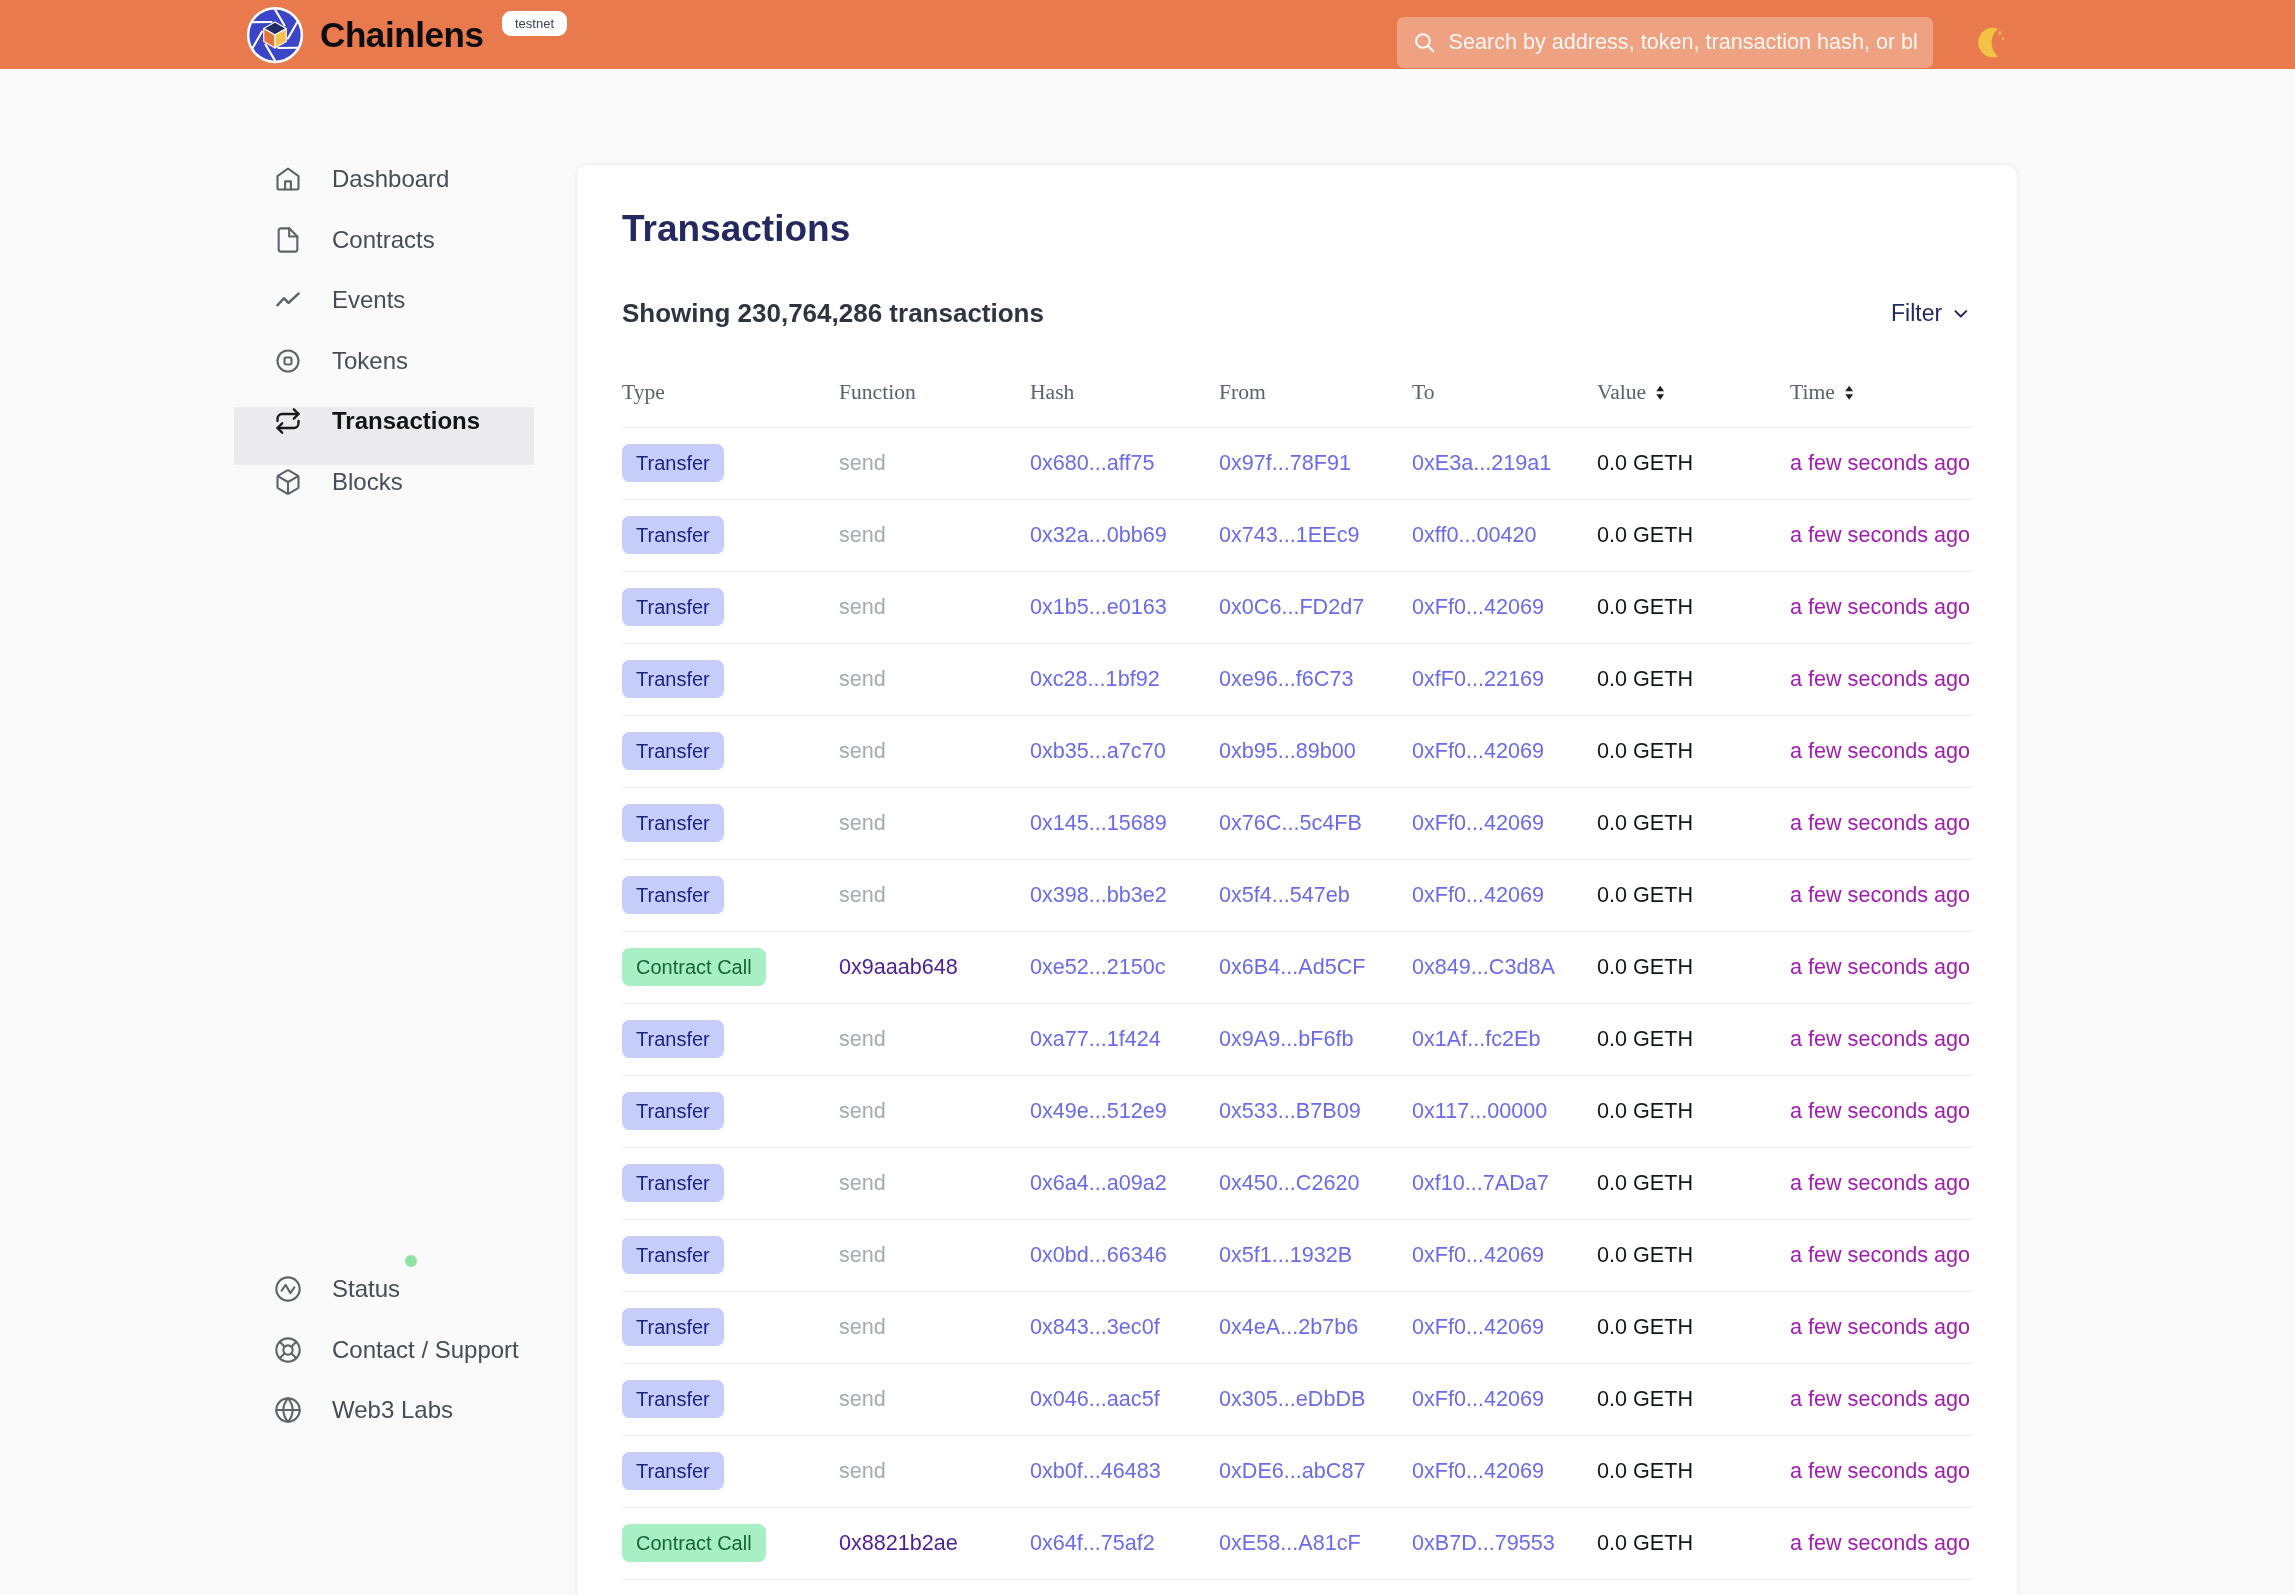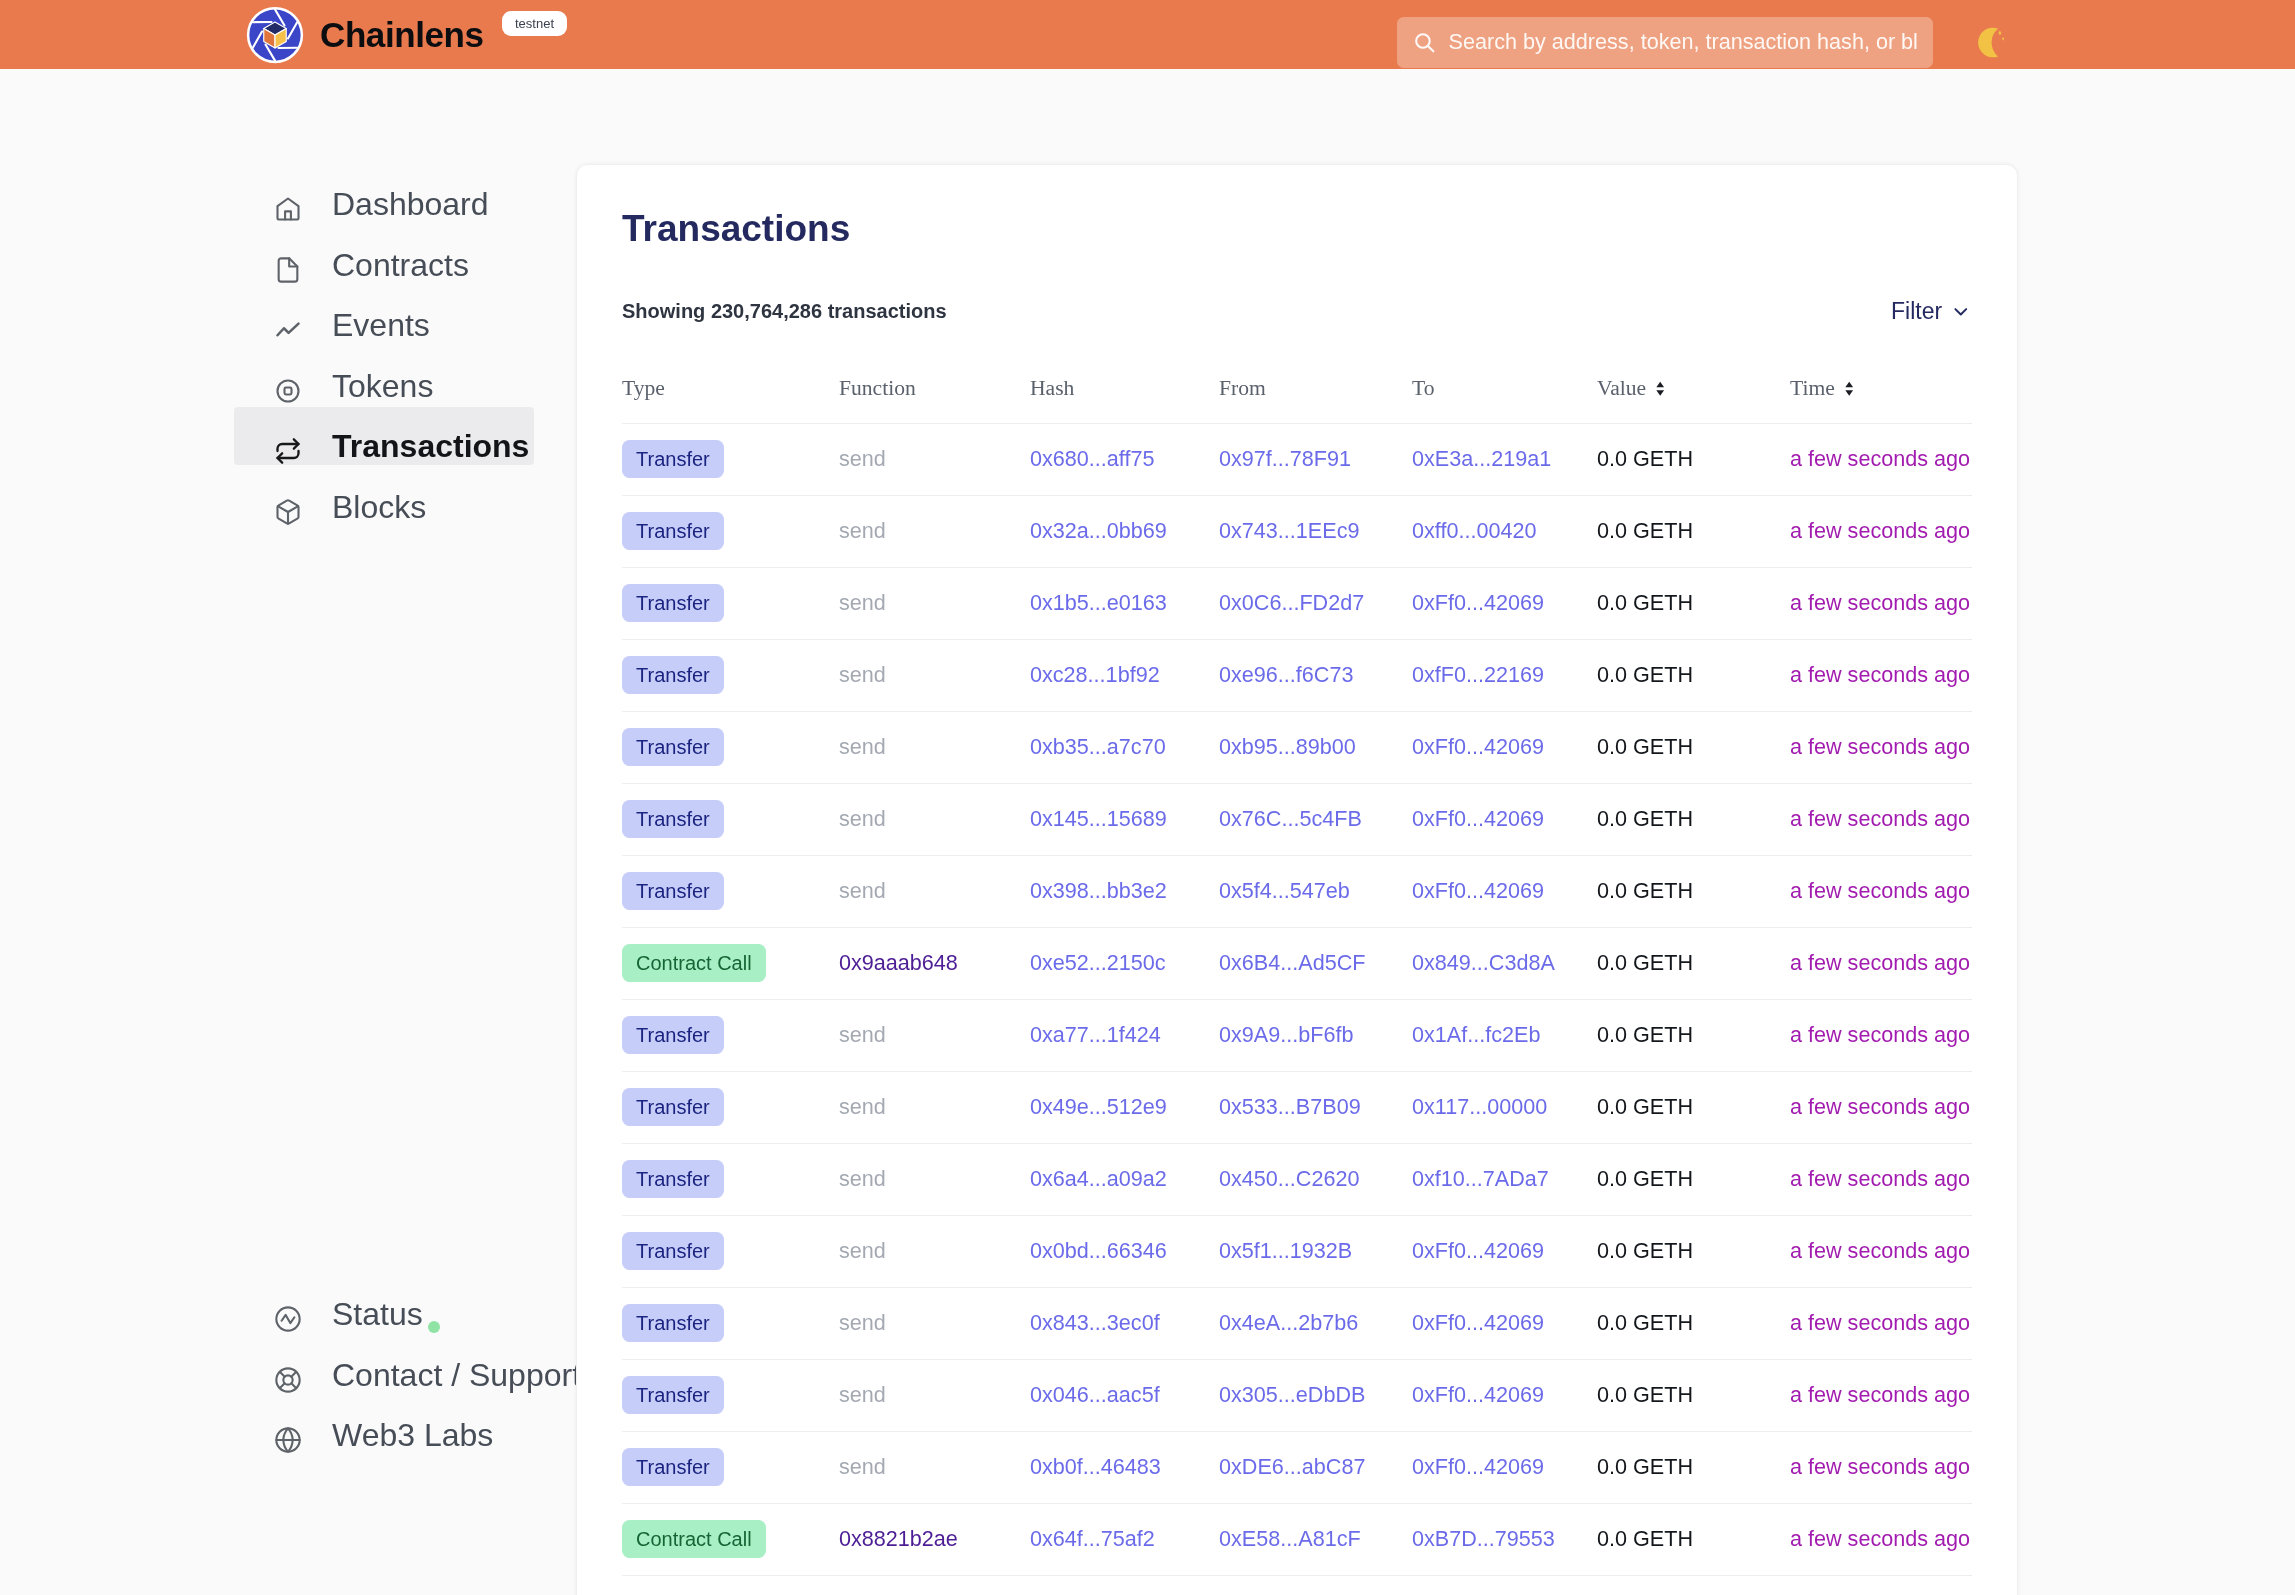--- a/index.html
+++ b/index.html
@@ -42,23 +42,23 @@
   .theme-toggle {
     position: absolute; left: 1973px; top: 23px; width: 38px; height: 38px;
     cursor: pointer; display: flex; align-items: center; justify-content: center;
   }
 
   
   .sidebar { position: absolute; top: 85px; left: 0; width: 573px; height: 1510px; }
   .nav-group { position: absolute; top: 80px; left: 234px; width: 300px; }
   .nav-group.footer { top: 1190px; }
   .nav-item {
-    display: flex; align-items: flex-end; height: 58px; margin-bottom: 2.5px;
+    display: flex; align-items: flex-start; height: 58px; margin-bottom: 2.5px;
     padding-left: 40px; border-radius: 4.1px; cursor: pointer;
-    color: #474D57; font-size: 32px;
+    color: #474D57; font-size: 24px;
   }
   .nav-item .nav-icon { width: 28px; height: 28px; color: #5E6369; flex: 0 0 auto; }
   .nav-item .nav-label { margin-left: 30px; white-space: nowrap; }
   .nav-item.active { background: #EBEBED; color: #121418; font-weight: 700; }
   .nav-item.active .nav-icon { color: #17191D; }
   .dot {
     width: 12.4px; height: 12.4px; border-radius: 50%;
     background: var(--status-dot, #8FE3A4);
     margin-left: 5px; margin-top: -20px;
   }
@@ -68,21 +68,21 @@
     position: absolute; left: 576px; top: 164px; width: 1442px; height: 1486px;
     background: var(--card-bg, #FFFFFF);
     border: 0.8px solid #F0F0F2; border-radius: 11.6px;
     box-shadow: 0 0.8px 4.1px rgba(20,20,40,0.05);
     padding: 43px 45px 0 45px;
   }
   .page-title { font-size: 37px; font-weight: 700; color: var(--accent-navy, #242A60); }
   .summary-row {
     margin-top: 48px; display: flex; align-items: center; justify-content: space-between;
   }
-  .summary-text { font-size: 20px; font-weight: 700; color: #2E3540; }
+  .summary-text { font-size: 26px; font-weight: 700; color: #2E3540; }
   .filter-btn {
     display: flex; align-items: center; gap: 8.3px; cursor: pointer;
     font-size: 23px; font-weight: 500; color: var(--accent-navy, #242A60);
   }
 
   
   .table { margin-top: 51px; }
   .thead, .tr {
     display: grid;
     grid-template-columns: 217px 191px 189px 193px 185px 193px 1fr;

